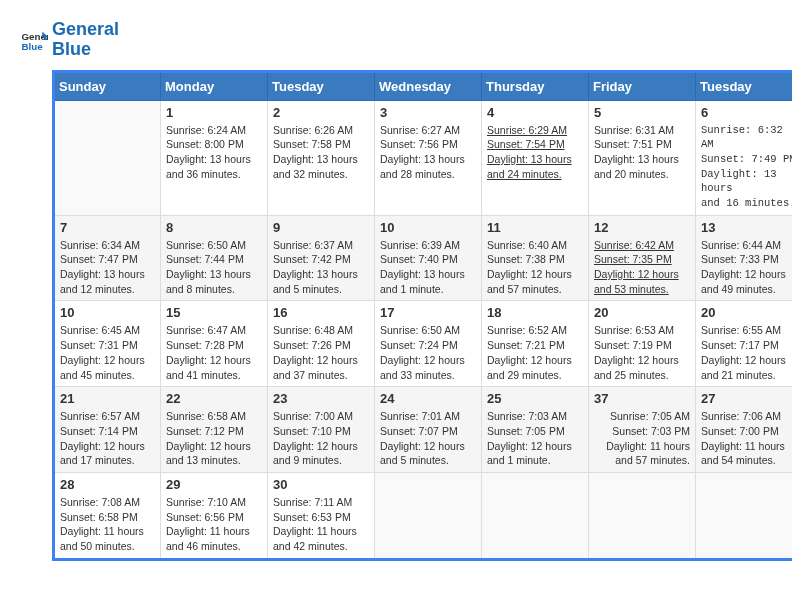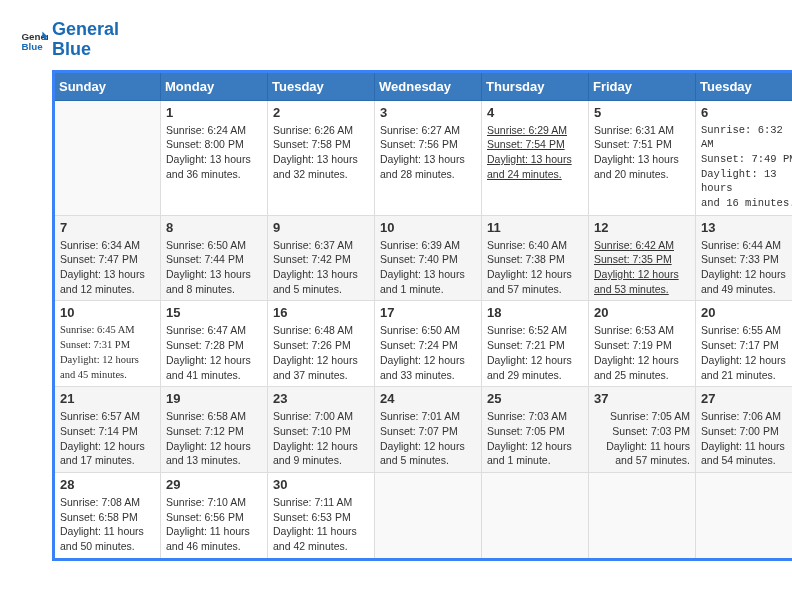--- a/index.html
+++ b/index.html
@@ -218,21 +218,21 @@
           <span class="day-number">13</span>
           <div class="day-info" style="white-space: pre-line;">Sunrise: 6:44 AM
 Sunset: 7:33 PM
 Daylight: 12 hours
 and 49 minutes.</div>
         </td>
       </tr>
       <tr>
         <td>
           <span class="day-number">10</span>
-          <div class="day-info" style="white-space: pre-line; font-family: Liberation Serif, serif;">Sunrise: 6:45 AM
+          <div class="day-info" style="white-space: pre-line;">Sunrise: 6:45 AM
 Sunset: 7:31 PM
 Daylight: 12 hours
 and 45 minutes.</div>
         </td>
         <td>
           <span class="day-number">15</span>
           <div class="day-info" style="white-space: pre-line;">Sunrise: 6:47 AM
 Sunset: 7:28 PM
 Daylight: 12 hours
 and 41 minutes.</div>
@@ -275,21 +275,21 @@
       </tr>
       <tr>
         <td>
           <span class="day-number">21</span>
           <div class="day-info" style="white-space: pre-line;">Sunrise: 6:57 AM
 Sunset: 7:14 PM
 Daylight: 12 hours
 and 17 minutes.</div>
         </td>
         <td>
-          <span class="day-number">19</span>
+          <span class="day-number">22</span>
           <div class="day-info" style="white-space: pre-line;">Sunrise: 6:58 AM
 Sunset: 7:12 PM
 Daylight: 12 hours
 and 13 minutes.</div>
         </td>
         <td>
           <span class="day-number">23</span>
           <div class="day-info" style="white-space: pre-line;">Sunrise: 7:00 AM
 Sunset: 7:10 PM
 Daylight: 12 hours

